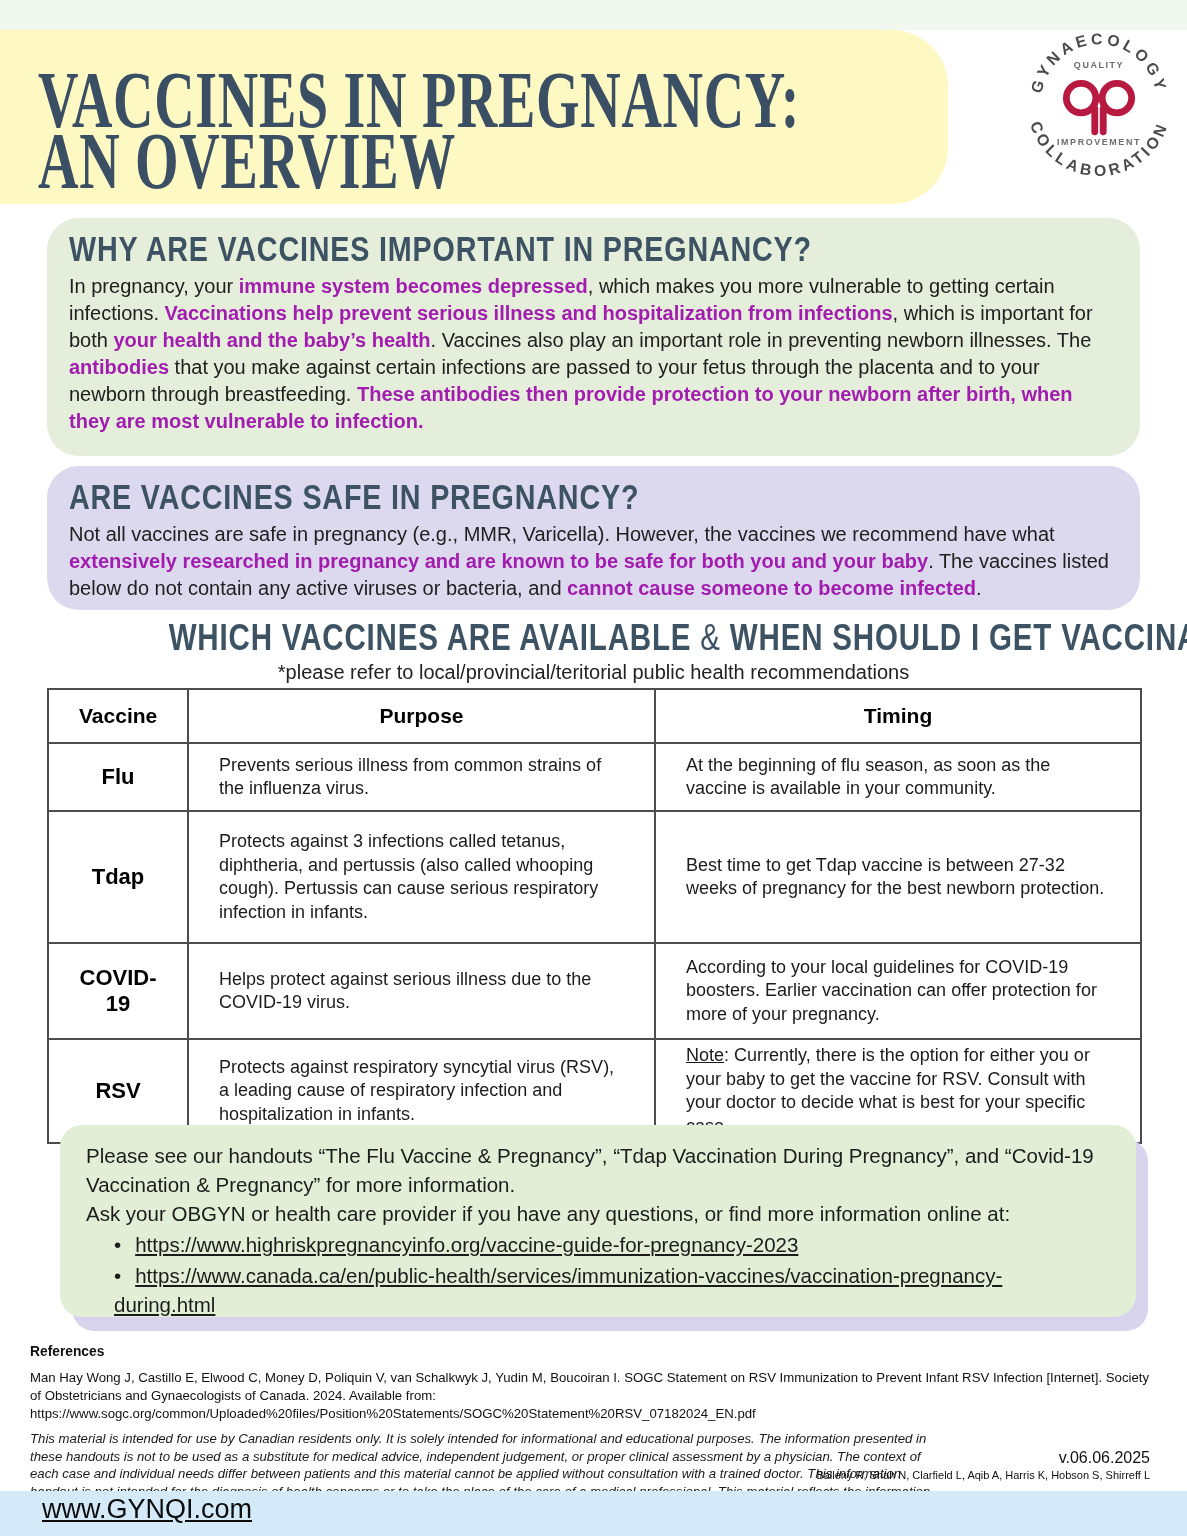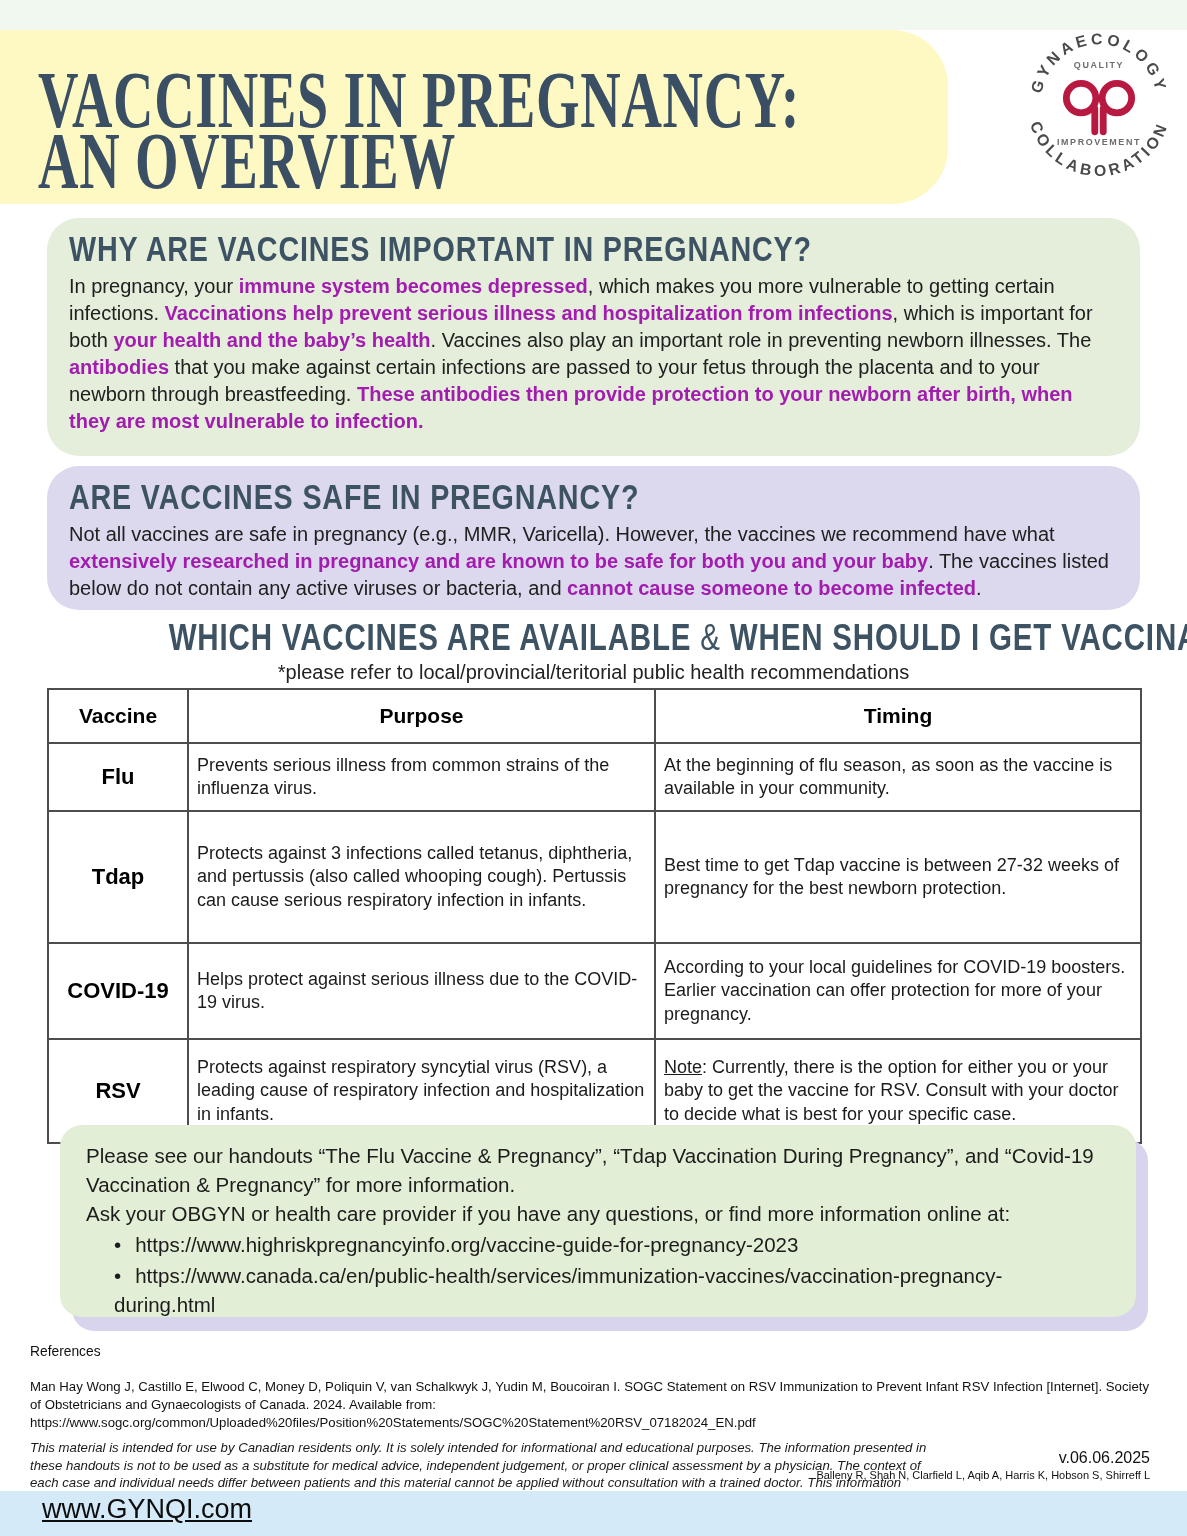--- a/index.html
+++ b/index.html
@@ -50,21 +50,21 @@
   .h3-wrap { position:absolute; top:618px; left:47px; width:1093px; text-align:center; }
   .h3-wrap .cond { transform-origin:center center; font-size:36px; line-height:40px; }
   .h3-wrap .amp { font-weight:400; }
   .table-note { position:absolute; top:661px; left:47px; width:1093px; text-align:center;
                 font-size:20px; color:#222; }
   table.vax {
     position:absolute; top:688px; left:47px; width:1093px;
     border-collapse:collapse; table-layout:fixed;
   }
   table.vax th, table.vax td {
-    border:2px solid #4d4d4d; padding:4px 8px; vertical-align:middle;
+    border:2px solid #4d4d4d; padding:4px 30px; vertical-align:middle;
   }
   table.vax th { height:44px; font-size:21px; font-weight:700; text-align:center; color:#000; }
   table.vax td.vname { font-size:22px; font-weight:700; text-align:center; color:#000; }
   table.vax td.cell { font-size:18px; line-height:23.5px; color:#1b1b1b; }
   .col-v { width:140px; } .col-p { width:467px; } .col-t { width:486px; }
   tr.r-flu  td { height:58px; }
   tr.r-tdap td { height:122px; }
   tr.r-cov  td { height:86px; }
   tr.r-rsv  td { height:94px; }
 
@@ -73,25 +73,25 @@
     position:absolute; top:1125px; left:60px; width:1076px; height:192px;
     box-sizing:border-box; background:#e2eed5; border-radius:22px;
     padding:16px 26px; box-shadow:12px 14px 0 #d8d4ee;
     font-size:20.5px; line-height:29px; color:#1c1c1c;
   }
   .handouts p { margin:0; }
   .handouts b { font-weight:400; }
   .handouts ul { margin:2px 0 0 0; padding:0; list-style:none; }
   .handouts li { margin:0 0 2px 28px; max-width:975px; }
   .handouts li::before { content:"\2022"; margin-right:14px; }
-  .doc-link { color:#1c1c1c; overflow-wrap:break-word; cursor:pointer; }
+  .doc-link { color:#1c1c1c; text-decoration:underline; overflow-wrap:break-word; cursor:pointer; }
 
   
   .refs { position:absolute; top:1344px; left:30px; width:1127px; font-size:13.2px; color:#111; }
-  .refs .refs-h { font-weight:400; font-size:13.8px; margin:0 0 19px 0; }
+  .refs .refs-h { font-weight:700; font-size:13.8px; margin:0 0 10px 0; }
   .refs .cite { margin:0 0 7px 0; line-height:18px; }
   .refs .disc { margin:0; width:902px; font-style:italic; line-height:17.6px; color:#1a1a1a; }
   .version { position:absolute; top:1449px; right:37px; font-size:16px; color:#111; }
   .authors { position:absolute; top:1469px; right:37px; font-size:11px; color:#111; white-space:nowrap; }
 
   
   .footer { position:absolute; top:1491px; left:0; width:1187px; height:45px; background:#d5eaf8; }
   .site {
     position:absolute; top:1494px; left:42px; font-size:27px; color:#0d0d0d;
     text-decoration:underline; cursor:pointer;

